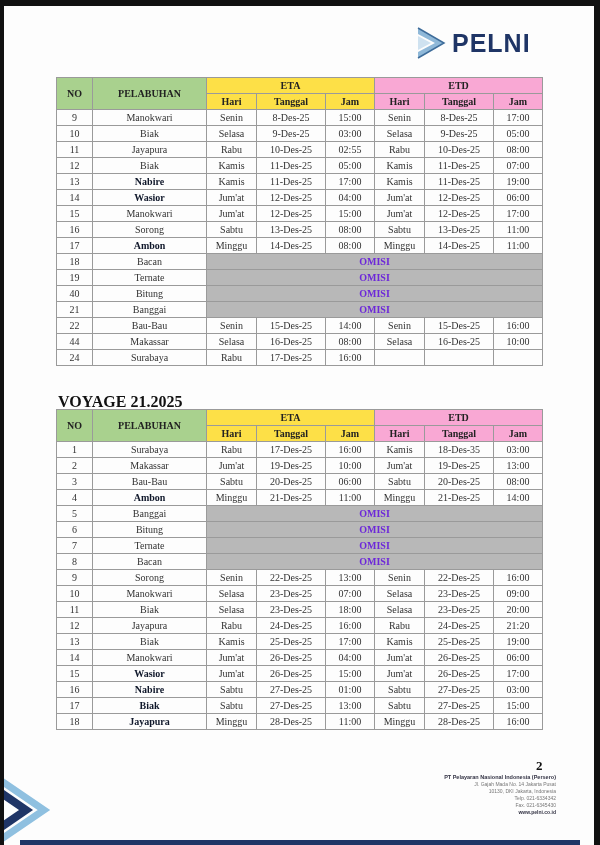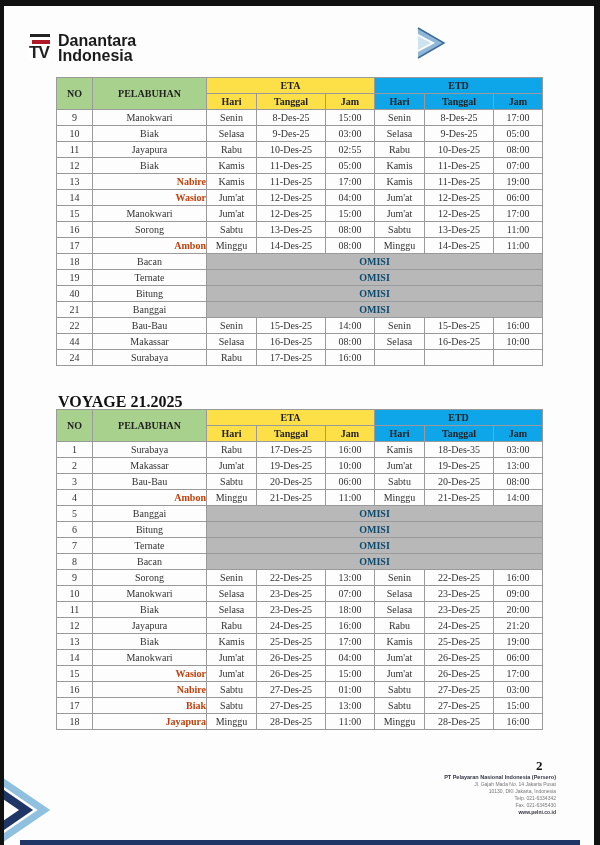--- a/index.html
+++ b/index.html
@@ -49,24 +49,24 @@
     position: absolute; left: 52px; border-collapse: collapse;
     font-size: 10px; color: #333;
   }
   table.sched td, table.sched th {
     border: 1px solid #9a9a9a; padding: 0; height: 15px; line-height: 15px;
     text-align: center; white-space: nowrap;
   }
   table.sched th { font-weight: bold; color: #222; }
   .h-green { background: #a9d18e; }
   .h-blue { background: #fde047; }
-  .h-yellow { background: #0ea5e9; }
+  .h-yellow { background: #f9a8d4; }
   td.port { text-align: left; padding-left: 5px; }
-  td.port.b { font-weight: bold; color: #c2410c; text-align: right; }
-  td.omisi { background: #b8b8b8; font-weight: bold; color: #0c4a6e; }
+  td.port.b { font-weight: bold; color: #0f172a; }
+  td.omisi { background: #b8b8b8; font-weight: bold; color: #6d28d9; }
   col.c-no { width: 36px; }
   col.c-port { width: 114px; }
   col.c-hari { width: 50px; }
   col.c-tgl { width: 69px; }
   col.c-jam { width: 49px; }
 
   #t1 { top: 71px; }
   #t2 { top: 403px; }
   .voyage-title {
     position: absolute; left: 54px; top: 387px; font-weight: bold; font-size: 16px; color: #111;
@@ -83,38 +83,28 @@
   .footer-chevron { position: absolute; left: -4px; top: 770px; width: 56px; height: 68px; }
   .footer-bar {
     position: absolute; left: 16px; top: 834px; width: 560px; height: 8px; background: #1f3566;
   }
 </style>
 </head>
 <body>
 
 <div class="page">
 
-  <div class="logo-left">
-    <div class="tv-box">
-      <div class="tv-top"></div>
-      <div class="tv-red"></div>
-      <div class="tv-text">TV</div>
-    </div>
-    <div class="brand">
-      <div>Danantara</div>
-      <div>Indonesia</div>
-    </div>
-  </div>
 
   <div class="logo-right">
     <svg class="pelni-mark" viewBox="0 0 30 34">
       <polygon points="2,2 28,17 2,32 2,26 19,17 2,8" fill="#8fb8d8"></polygon>
       <polygon points="2,10 15,17 2,24" fill="#cfe2f0"></polygon>
       <polyline points="2,2 28,17 2,32" fill="none" stroke="#3e6c9a" stroke-width="1.5"></polyline>
     </svg>
+    <span class="pelni-text">PELNI</span>
   </div>
 
   <table class="sched" id="t1">
     <colgroup>
       <col class="c-no">
         <col class="c-port">
       <col class="c-hari">
         <col class="c-tgl">
         <col class="c-jam">
       <col class="c-hari">

